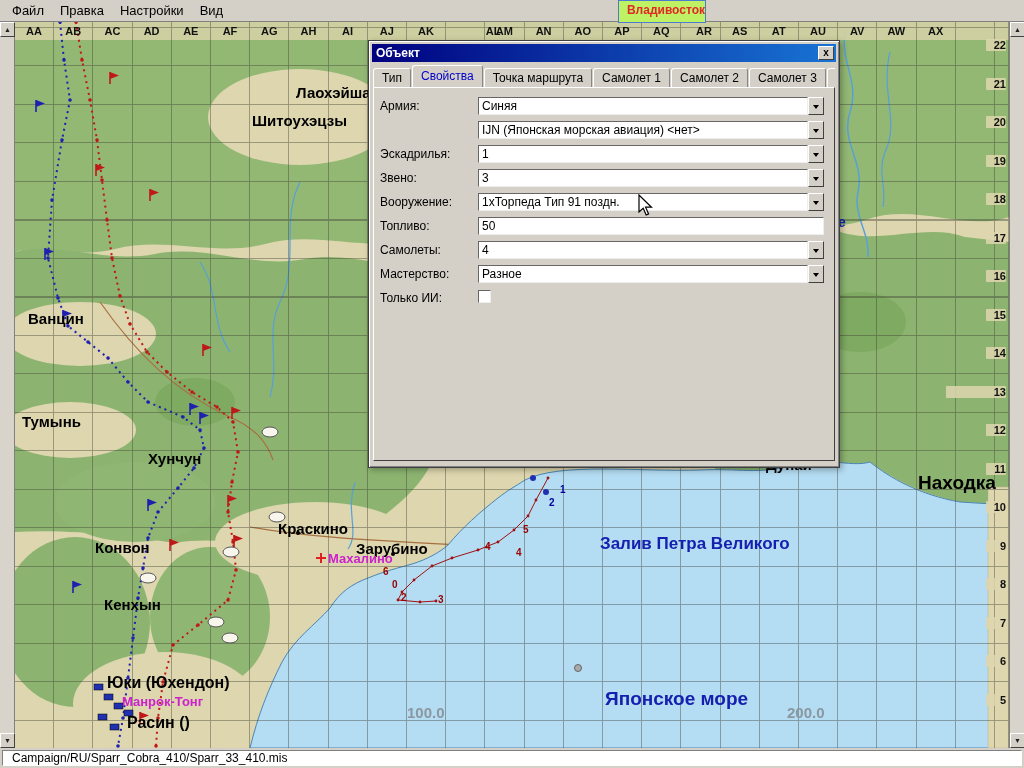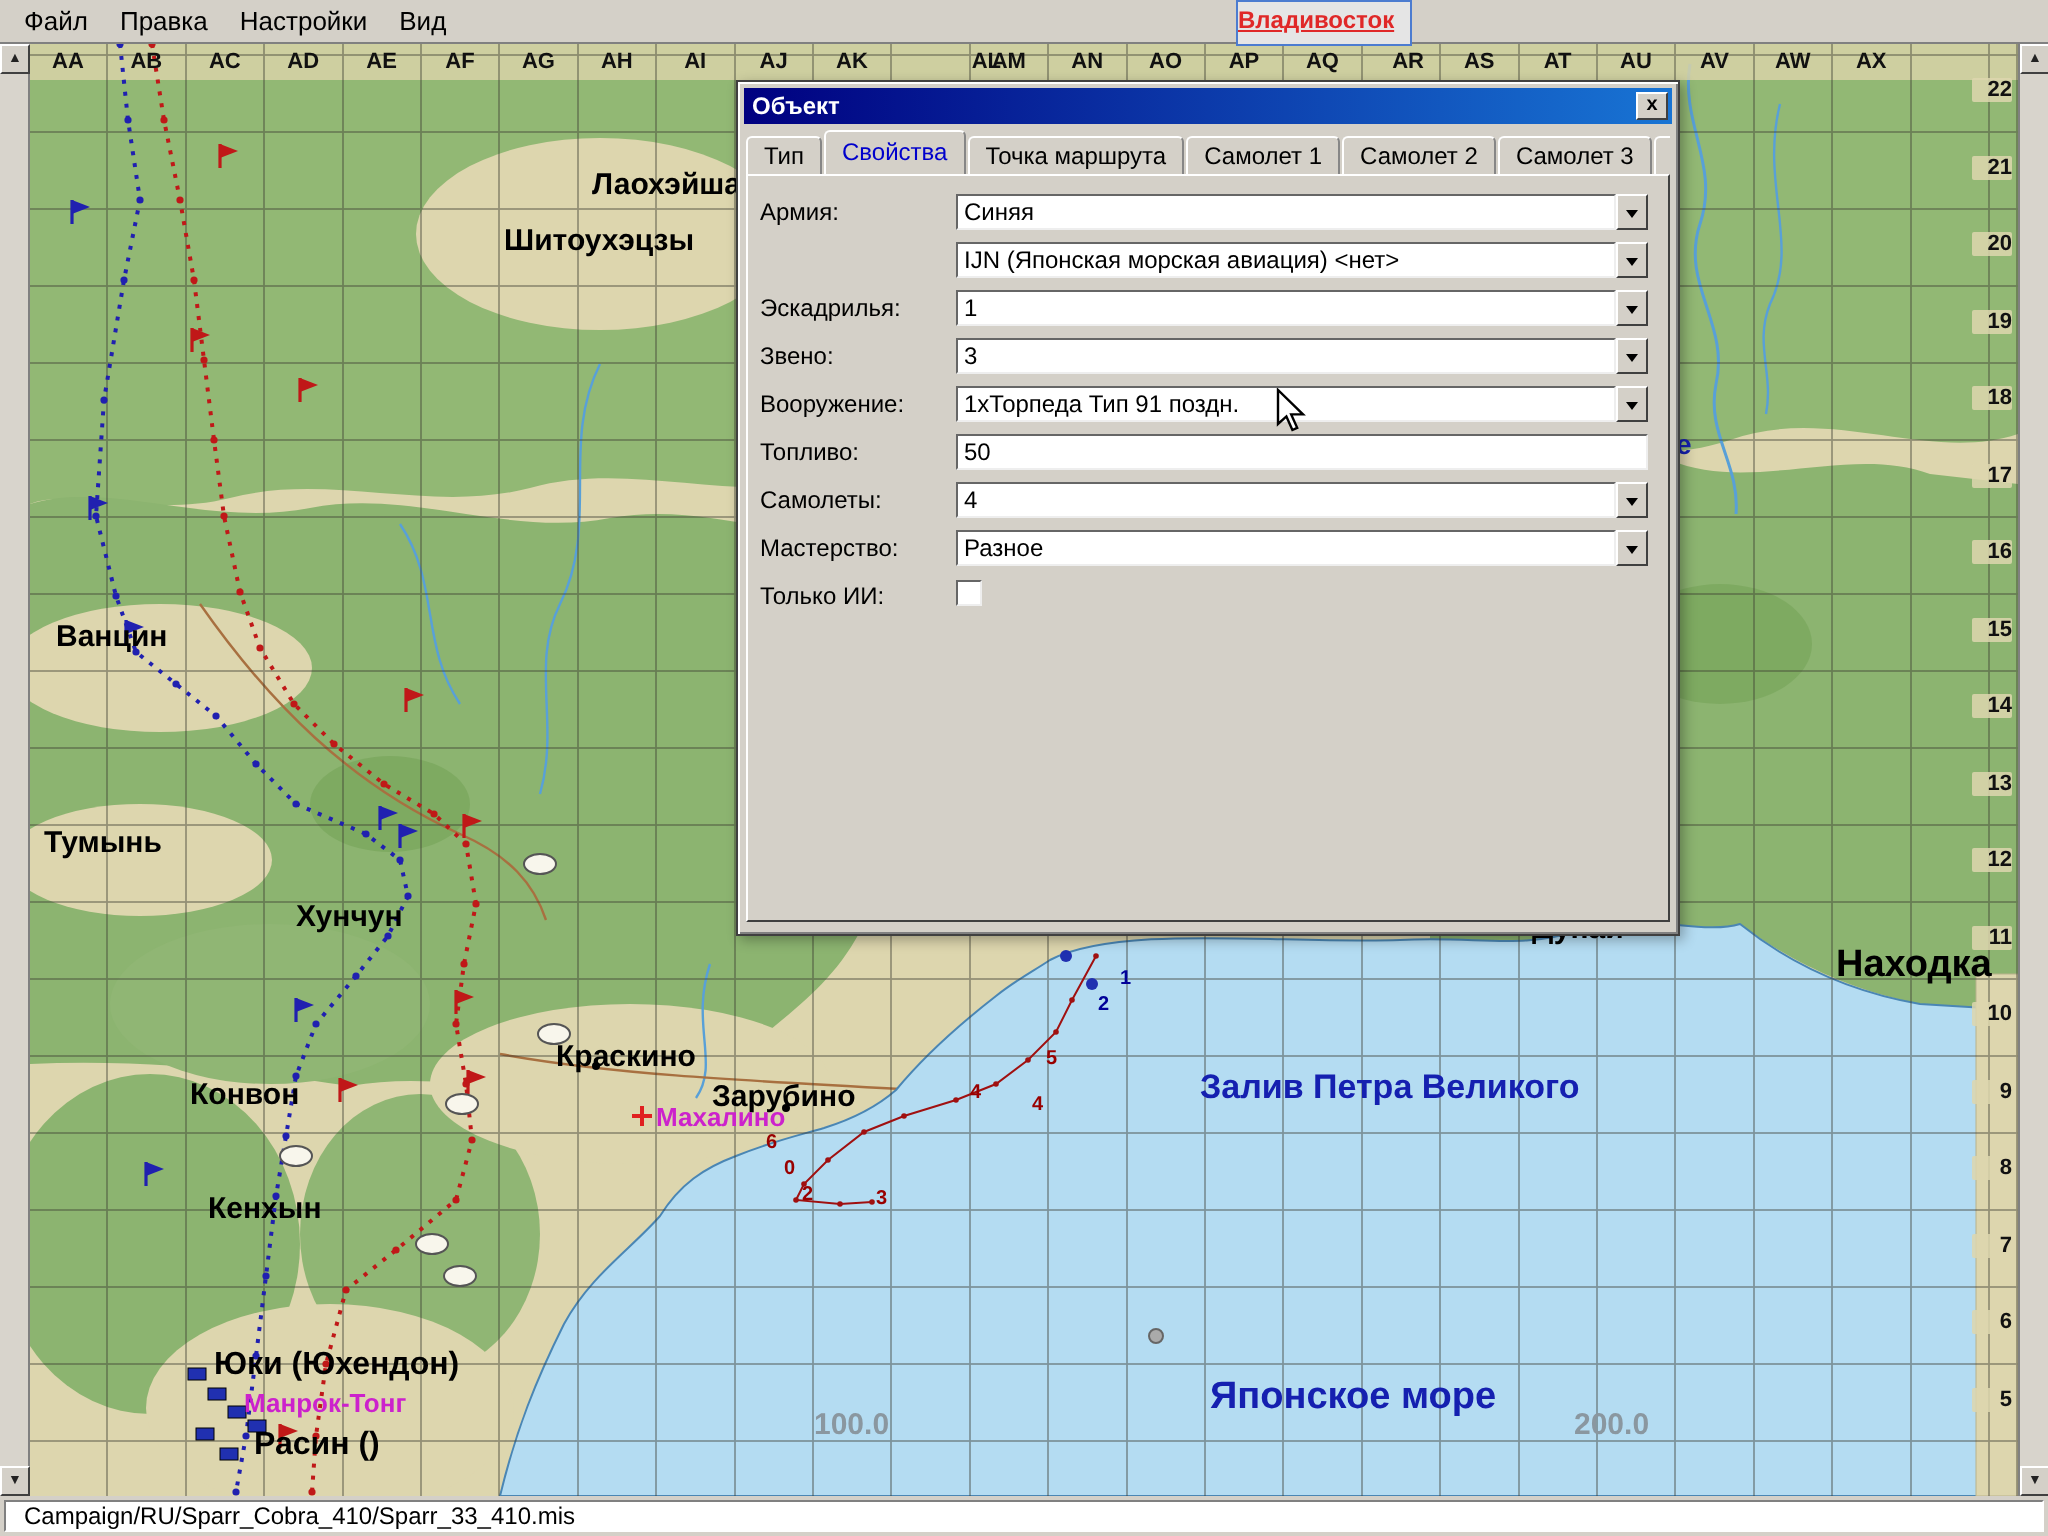--- a/index.html
+++ b/index.html
@@ -6,23 +6,23 @@
   body{width:1024px;height:768px;overflow:hidden;position:relative;
        font-family:"Liberation Sans",sans-serif;background:#d4d0c8;}
 
   
   #menubar{position:absolute;left:0;top:0;width:1024px;height:22px;background:#d4d0c8;
            border-bottom:1px solid #808080;display:flex;align-items:center;padding-left:4px;
            font-size:13px;color:#000;z-index:5;box-sizing:border-box;}
   .menu-item{padding:2px 8px;cursor:default;}
 
   
-  #top-city-box{position:absolute;left:618px;top:0;width:86px;height:21px;background:#e5e5e5;
+  #top-city-box{position:absolute;left:618px;top:0;width:86px;height:21px;background:#bef264;
            border:1px solid #4c7cd0;color:#e02828;font-weight:bold;font-size:12px;line-height:19px;
-           text-align:left;z-index:6;overflow:hidden;white-space:nowrap;text-decoration:underline;}
+           text-align:right;z-index:6;overflow:hidden;white-space:nowrap;}
 
   
   #map{position:absolute;left:15px;top:22px;width:994px;height:726px;overflow:hidden;background:#ddd6ae;}
   #terrain,#markers{position:absolute;left:0;top:0;}
   #gridlines{position:absolute;left:0;top:0;width:994px;height:726px;pointer-events:none;opacity:.45;
      background-image:
        repeating-linear-gradient(to right, rgba(60,60,50,.9) 0 1px, transparent 1px 39.2px),
        repeating-linear-gradient(to bottom, rgba(60,60,50,.9) 0 1px, transparent 1px 38.5px);
      background-position:-1px 0,0 5px;}
   #labels{position:absolute;left:0;top:0;width:994px;height:726px;}
@@ -347,21 +347,21 @@
     <div id="rowheads">
         <span class="rowhead" style="top: 17px;">22</span>
         <span class="rowhead" style="top: 55.5px;">21</span>
         <span class="rowhead" style="top: 94px;">20</span>
         <span class="rowhead" style="top: 132.5px;">19</span>
         <span class="rowhead" style="top: 171px;">18</span>
         <span class="rowhead" style="top: 209.5px;">17</span>
         <span class="rowhead" style="top: 248px;">16</span>
         <span class="rowhead" style="top: 286.5px;">15</span>
         <span class="rowhead" style="top: 325px;">14</span>
-        <span class="rowhead" style="top: 363.5px;">13</span>
+        <span class="rowhead" style="top: 363.5px; padding-left: 40px;">13</span>
         <span class="rowhead" style="top: 402px;">12</span>
         <span class="rowhead" style="top: 440.5px;">11</span>
         <span class="rowhead" style="top: 479px;">10</span>
         <span class="rowhead" style="top: 517.5px;">9</span>
         <span class="rowhead" style="top: 556px;">8</span>
         <span class="rowhead" style="top: 594.5px;">7</span>
         <span class="rowhead" style="top: 633px;">6</span>
         <span class="rowhead" style="top: 671.5px;">5</span>
       </div>
   </div>

